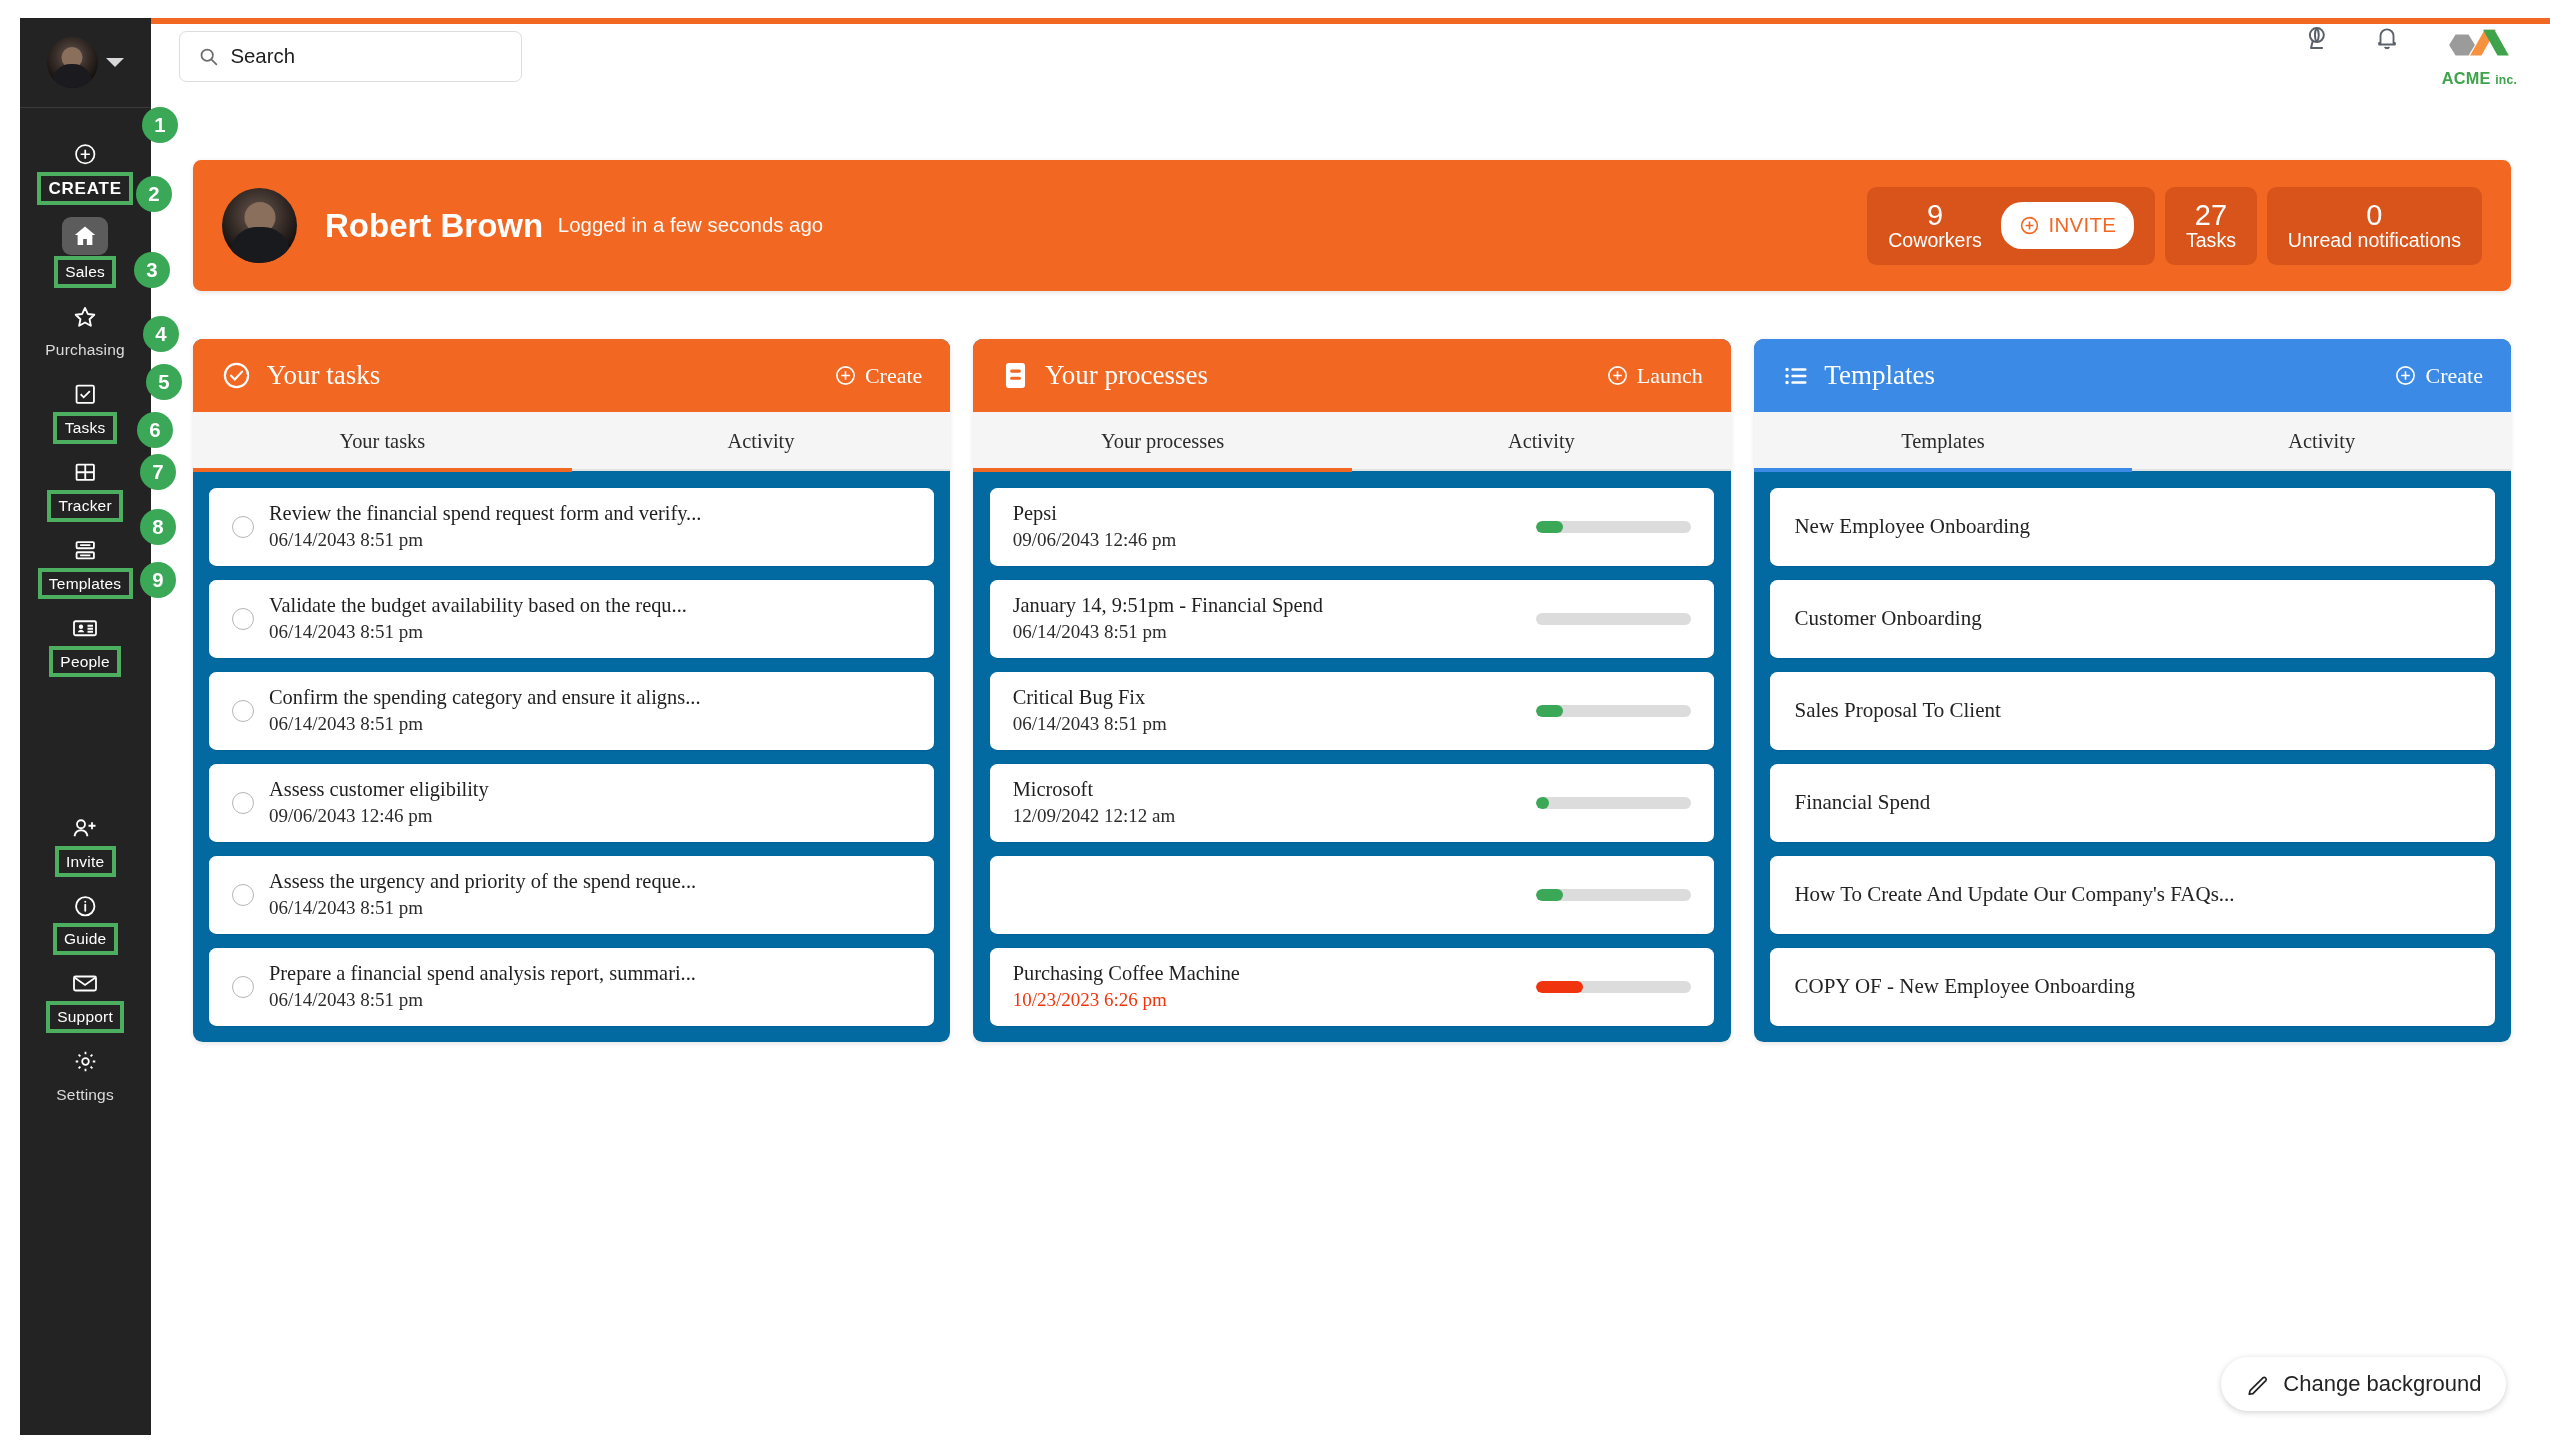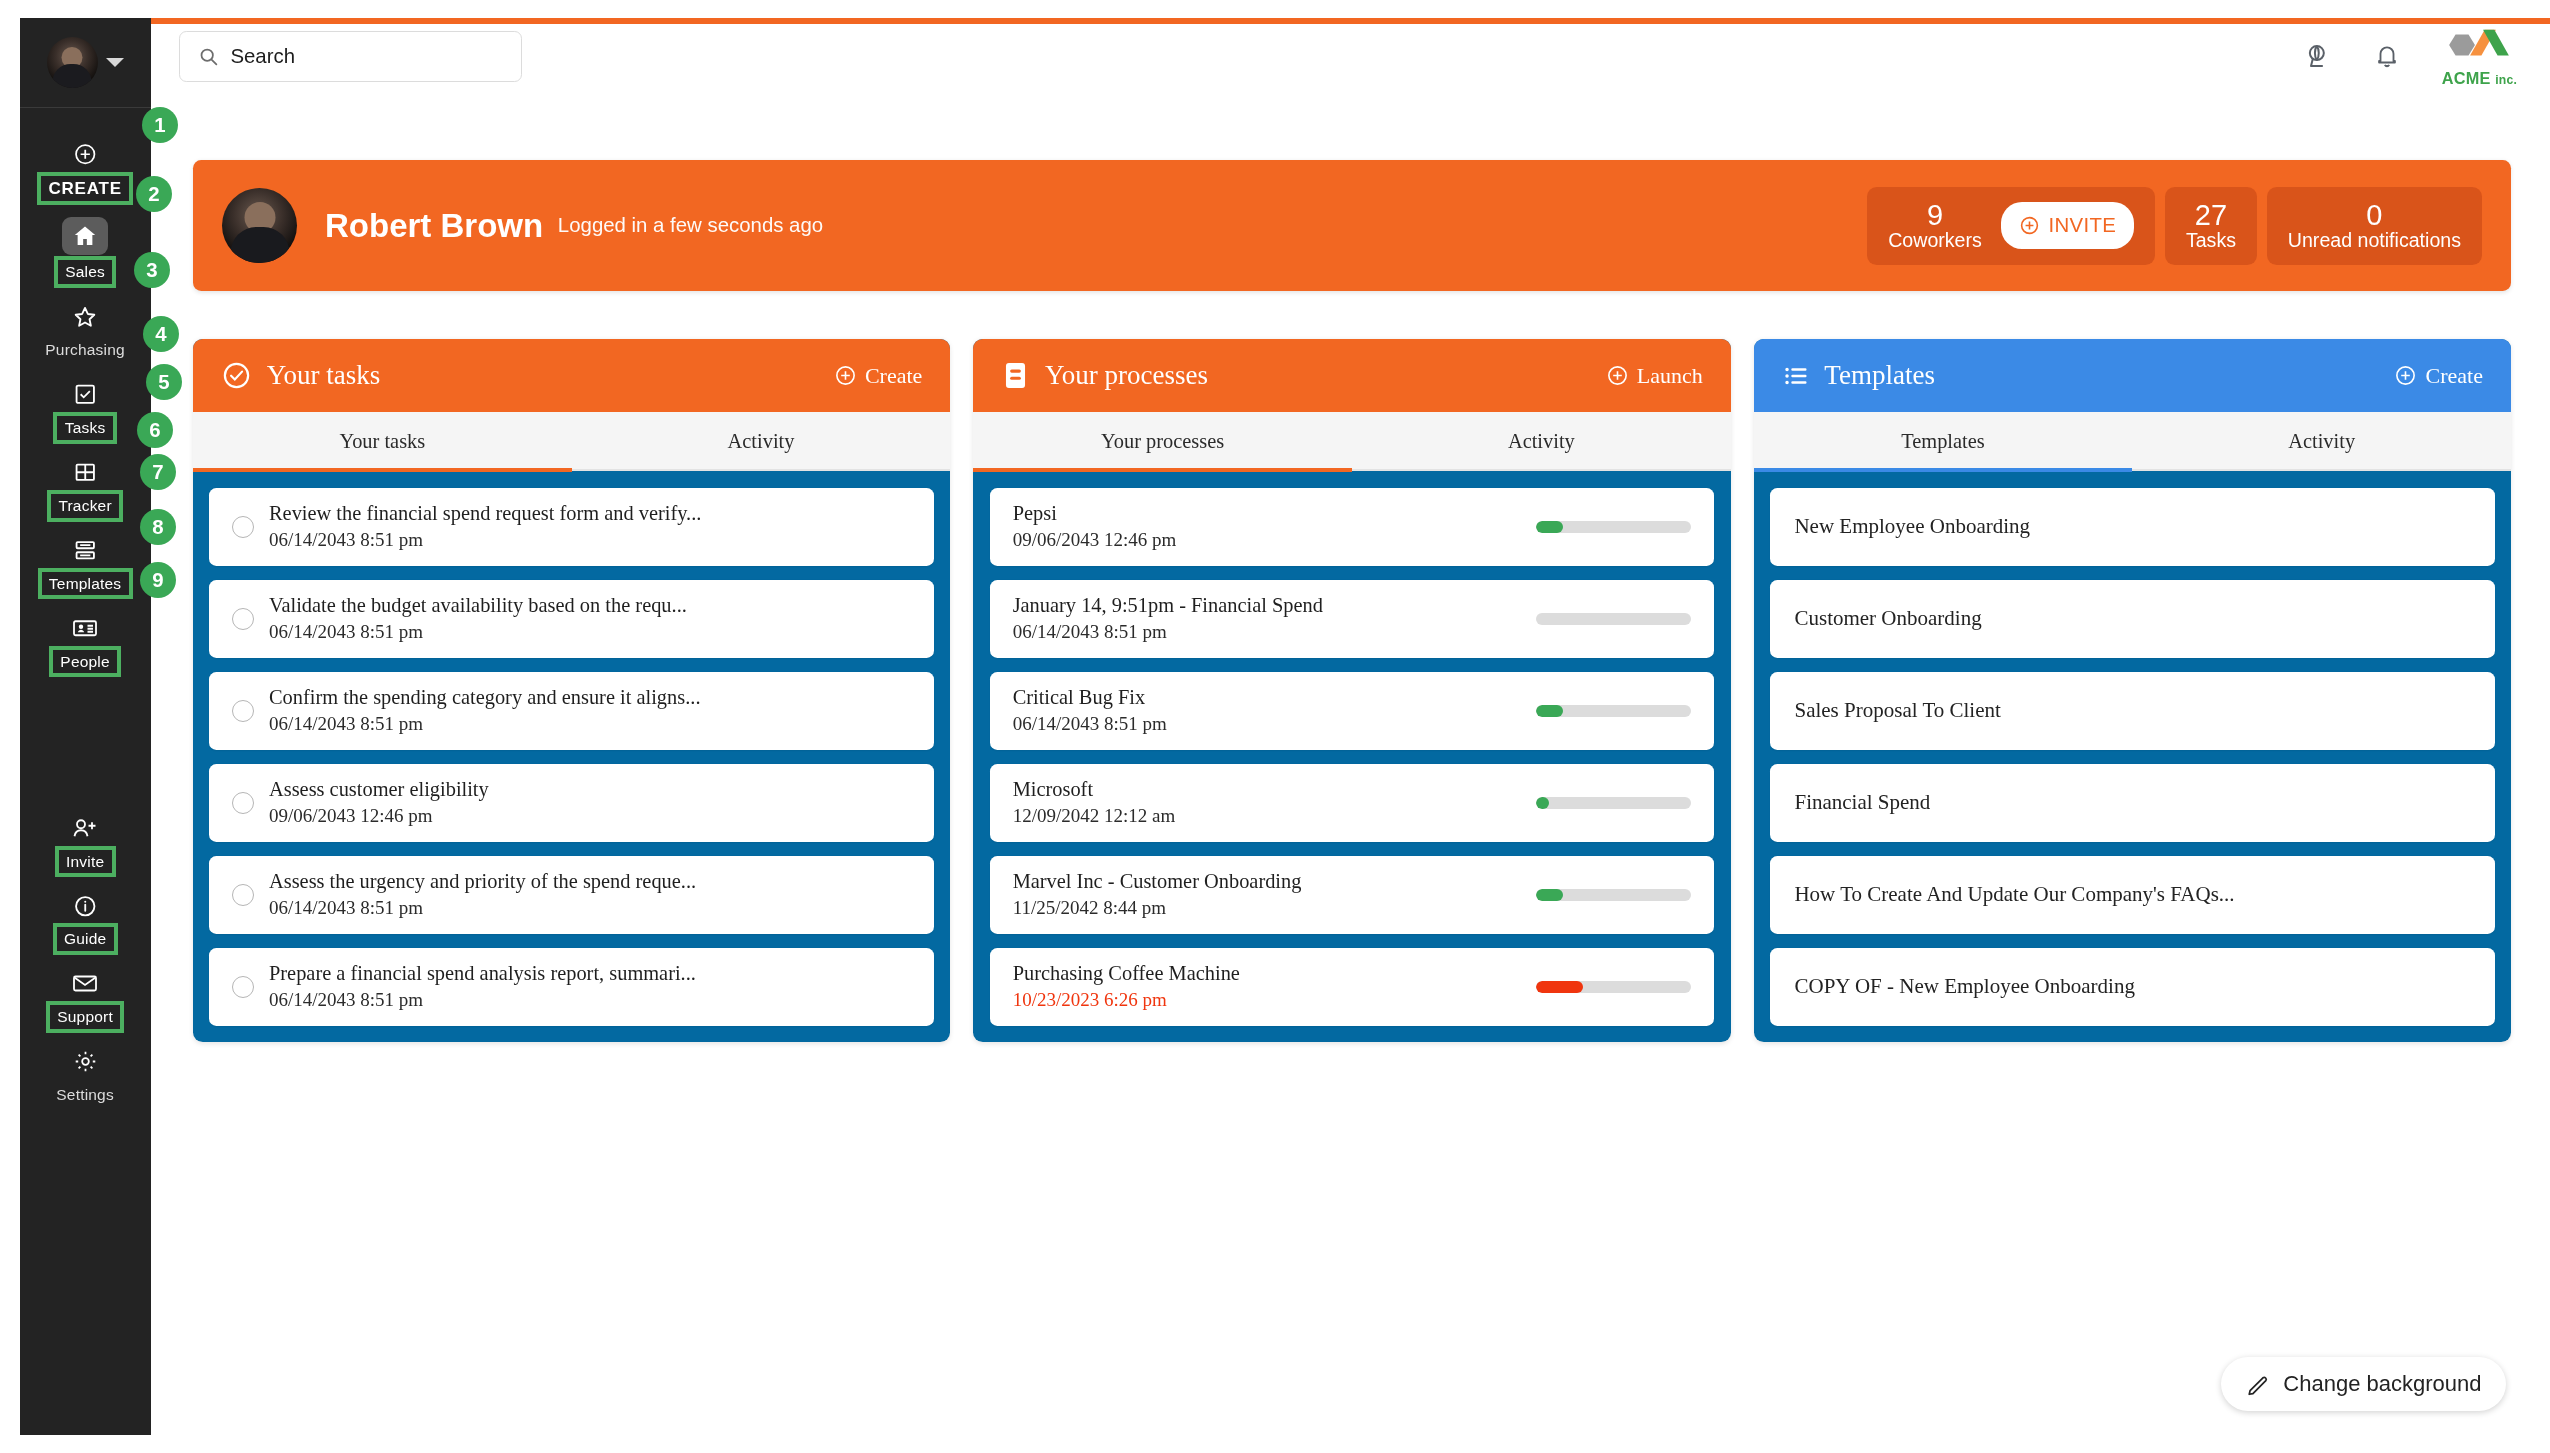--- a/index.html
+++ b/index.html
@@ -71,21 +71,21 @@
     display:flex; align-items:center;
   }
   .search-box {
     margin-left: 29px; width: 343px; height: 51px;
     border: 1.2px solid #dcdcdc; border-radius: 7.3px; background:#fff;
     display:flex; align-items:center; gap: 11.4px; padding: 0 18px;
   }
   .search-box .sicon { color:#6d6d6d; display:flex; }
   .search-text { font-size: 20.4px; color:#1d1d1d; }
   .topbar-right {
-    margin-left:auto; display:flex; align-items:center; gap:42px; padding-right: 33px;
+    margin-left:auto; display:flex; align-items:flex-start; gap:42px; padding-right: 33px;
   }
   .top-icon { color:#5a6068; cursor:pointer; display:flex; }
   .logo-wrap { display:flex; flex-direction:column; align-items:center; gap:2.4px; }
   .logo-text { font-size: 16.3px; font-weight: 800; color:#3ea34b; letter-spacing:0.2px; }
   .logo-text .inc { font-size: 12.2px; }
 
   
   .hero {
     position:absolute; left:193px; top:160px; width:2318px; height:131px;
     background:#f26722; border-radius: 8.2px;
@@ -531,24 +531,20 @@
           <div class="row-text">
             <div class="row-title">Microsoft</div>
             <div class="row-date">12/09/2042 12:12 am</div>
           </div>
           <div class="progress">
             <div class="progress-fill" style="width: 8%; background: rgb(58, 168, 86);"></div>
           </div>
         </div>
 
         <div class="row">
-          <div class="row-text">
-            <div class="row-title">Marvel Inc - Customer Onboarding</div>
-            <div class="row-date">11/25/2042 8:44 pm</div>
-          </div>
           <div class="progress">
             <div class="progress-fill" style="width: 17%; background: rgb(58, 168, 86);"></div>
           </div>
         </div>
 
         <div class="row">
           <div class="row-text">
             <div class="row-title">Purchasing Coffee Machine</div>
             <div class="row-date overdue">10/23/2023 6:26 pm</div>
           </div>

